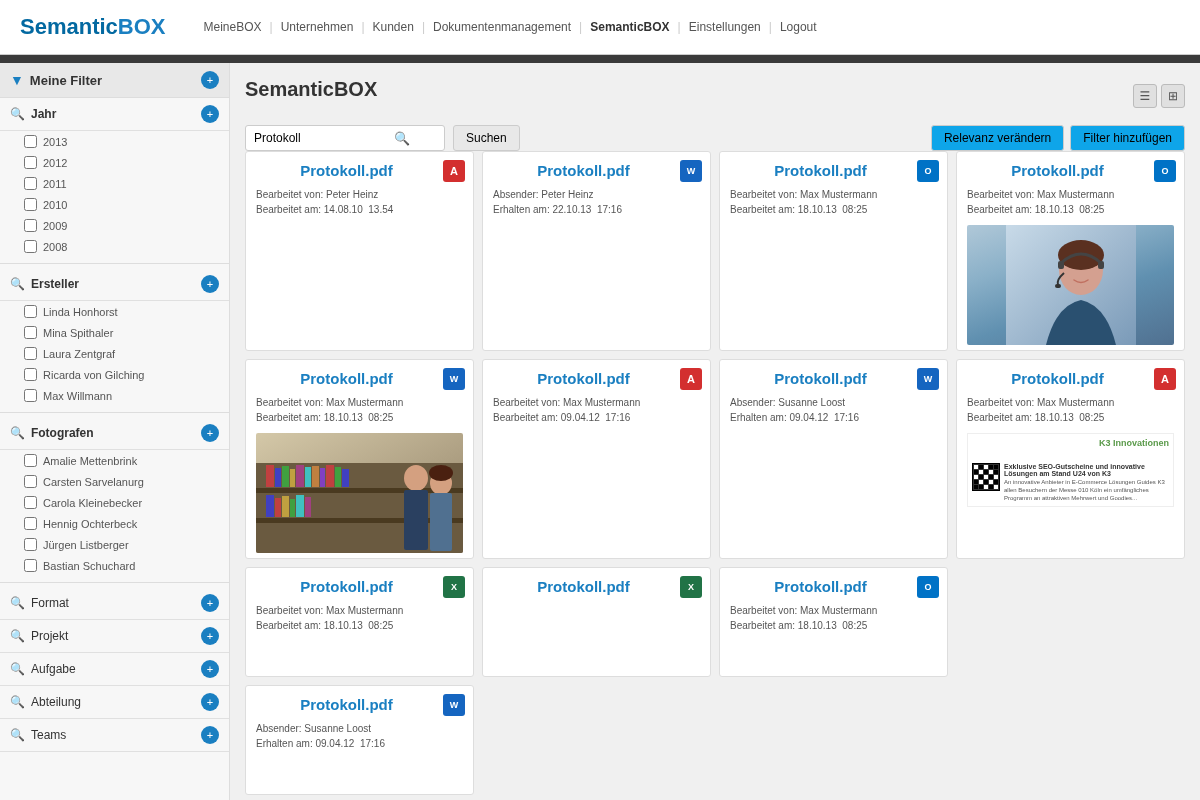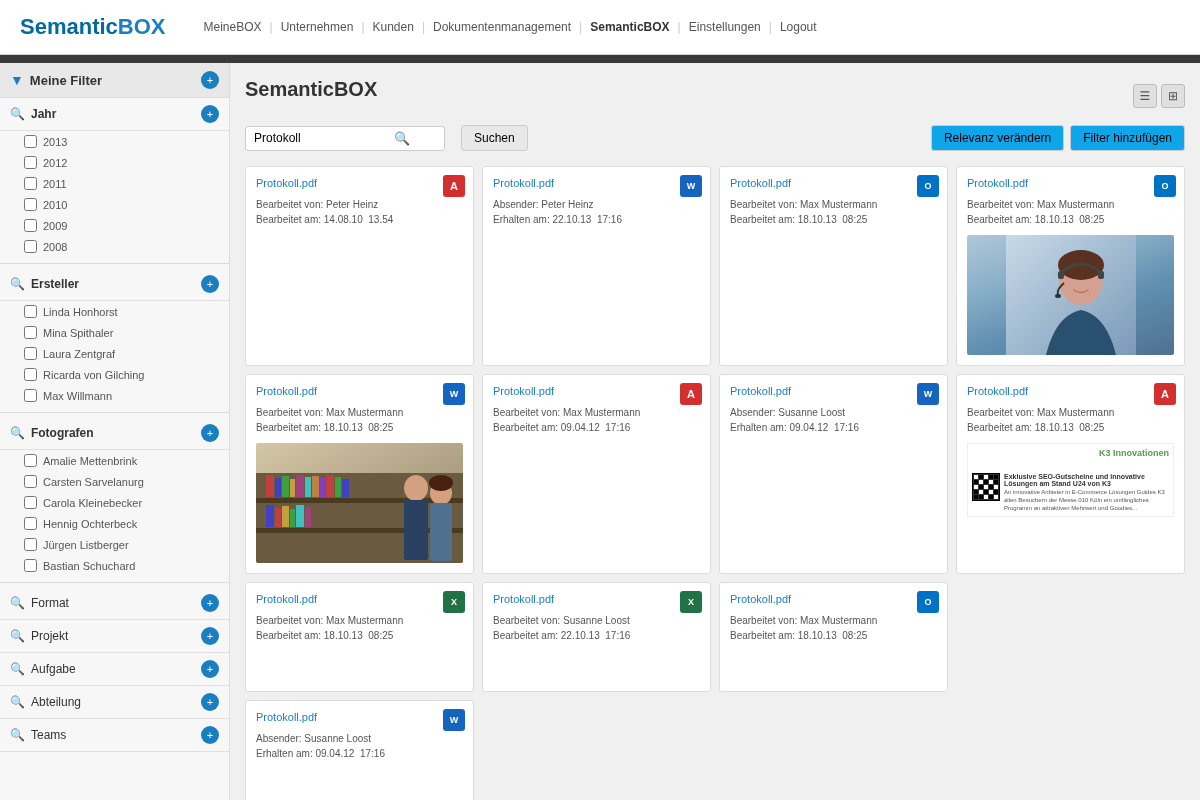--- a/index.html
+++ b/index.html
@@ -141,23 +141,21 @@
     .page-title {
       font-size: 20px;
       font-weight: bold;
       color: #333;
       margin-bottom: 12px;
     }
 
     
     .search-bar {
       display: flex;
-      align-items: center;
-      gap: 16px;
-      margin-bottom: 15px;
+      gap: 8px;
     }
     .search-input-wrap {
       display: flex;
       align-items: center;
       background: #fff;
       border: 1px solid #ccc;
       border-radius: 3px;
       padding: 4px 8px;
       width: 200px;
     }
@@ -230,25 +228,26 @@
       font-size: 11px;
       font-weight: bold;
       color: white;
     }
     .doc-icon.pdf { background: #d32f2f; }
     .doc-icon.word { background: #1565c0; }
     .doc-icon.outlook { background: #0072c6; }
     .doc-icon.excel { background: #217346; }
 
     .doc-title {
-      font-size: 11px;
-      font-weight: normal;
+      font-size: 15px;
+      font-weight: bold;
       color: #1a7fc1;
       margin-bottom: 8px;
       margin-right: 26px;
+      text-align: center;
     }
     .doc-meta {
       font-size: 10px;
       color: #555;
       line-height: 1.5;
     }
   </style>
 </head>
 <body>
 
@@ -613,21 +612,20 @@
 
       <div class="doc-card">
         <div class="doc-icon excel" style="font-size:9px;">X</div>
         <div class="doc-title">Protokoll.pdf</div>
         <div class="doc-meta">Bearbeitet von: Max Mustermann<br>Bearbeitet am: 18.10.13&nbsp; 08:25</div>
       </div>
 
       <div class="doc-card">
         <div class="doc-icon excel" style="font-size:9px;">X</div>
         <div class="doc-title">Protokoll.pdf</div>
-        <div class="doc-meta">Bearbeitet von: Susanne Loost<br>Bearbeitet am: 22.10.13&nbsp; 17:16</div>
       </div>
 
       <div class="doc-card">
         <div class="doc-icon outlook" style="font-size:9px;">O</div>
         <div class="doc-title">Protokoll.pdf</div>
         <div class="doc-meta">Bearbeitet von: Max Mustermann<br>Bearbeitet am: 18.10.13&nbsp; 08:25</div>
       </div>
 
       <div style="background:transparent;"></div>
 

